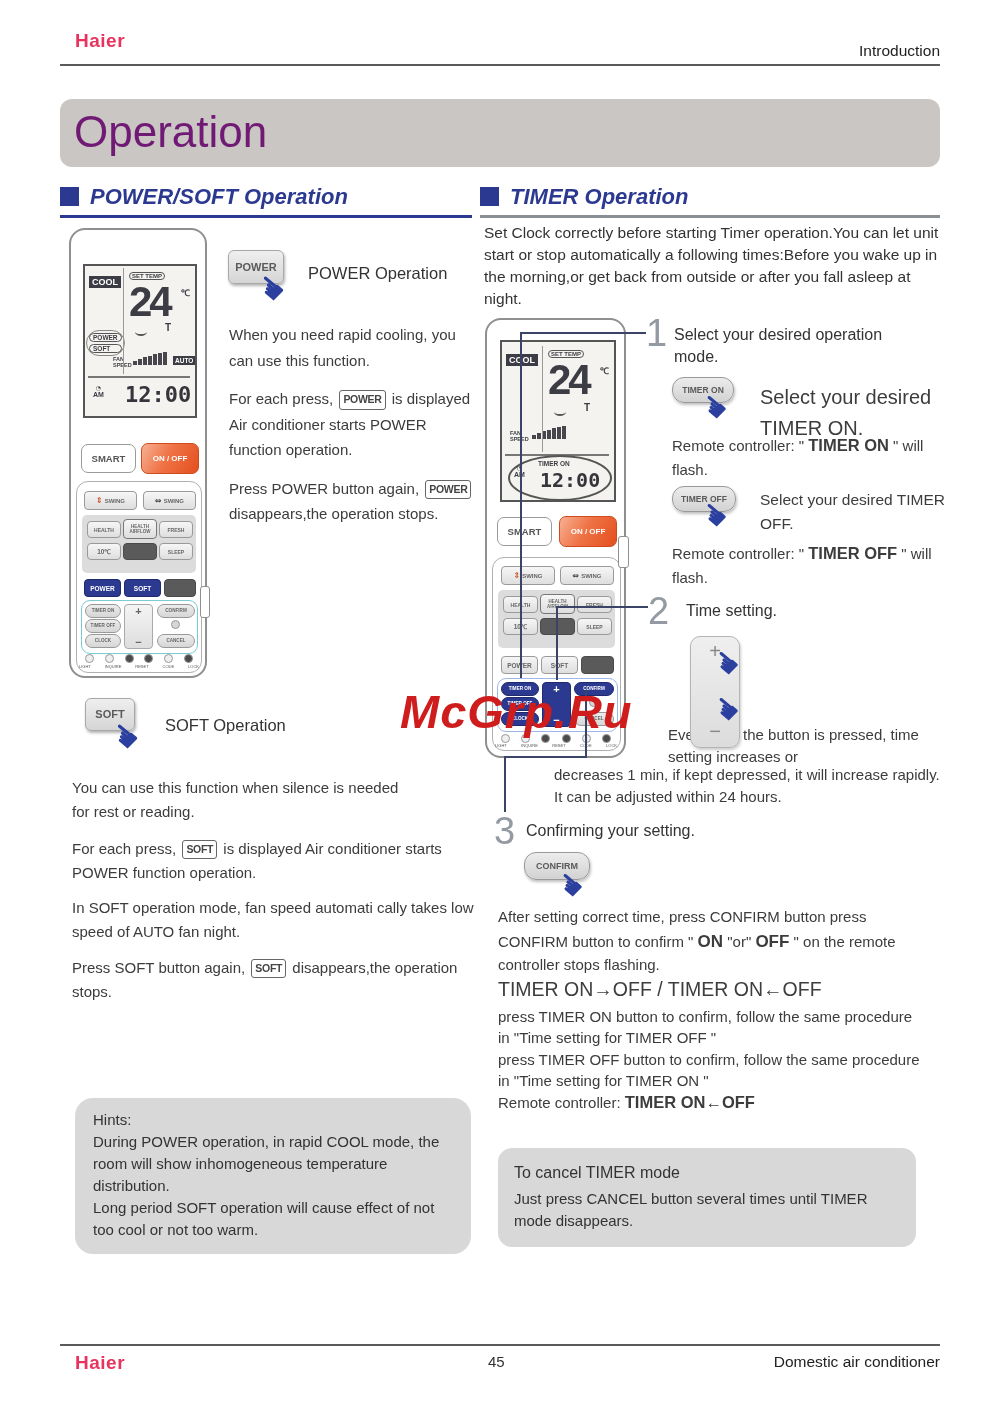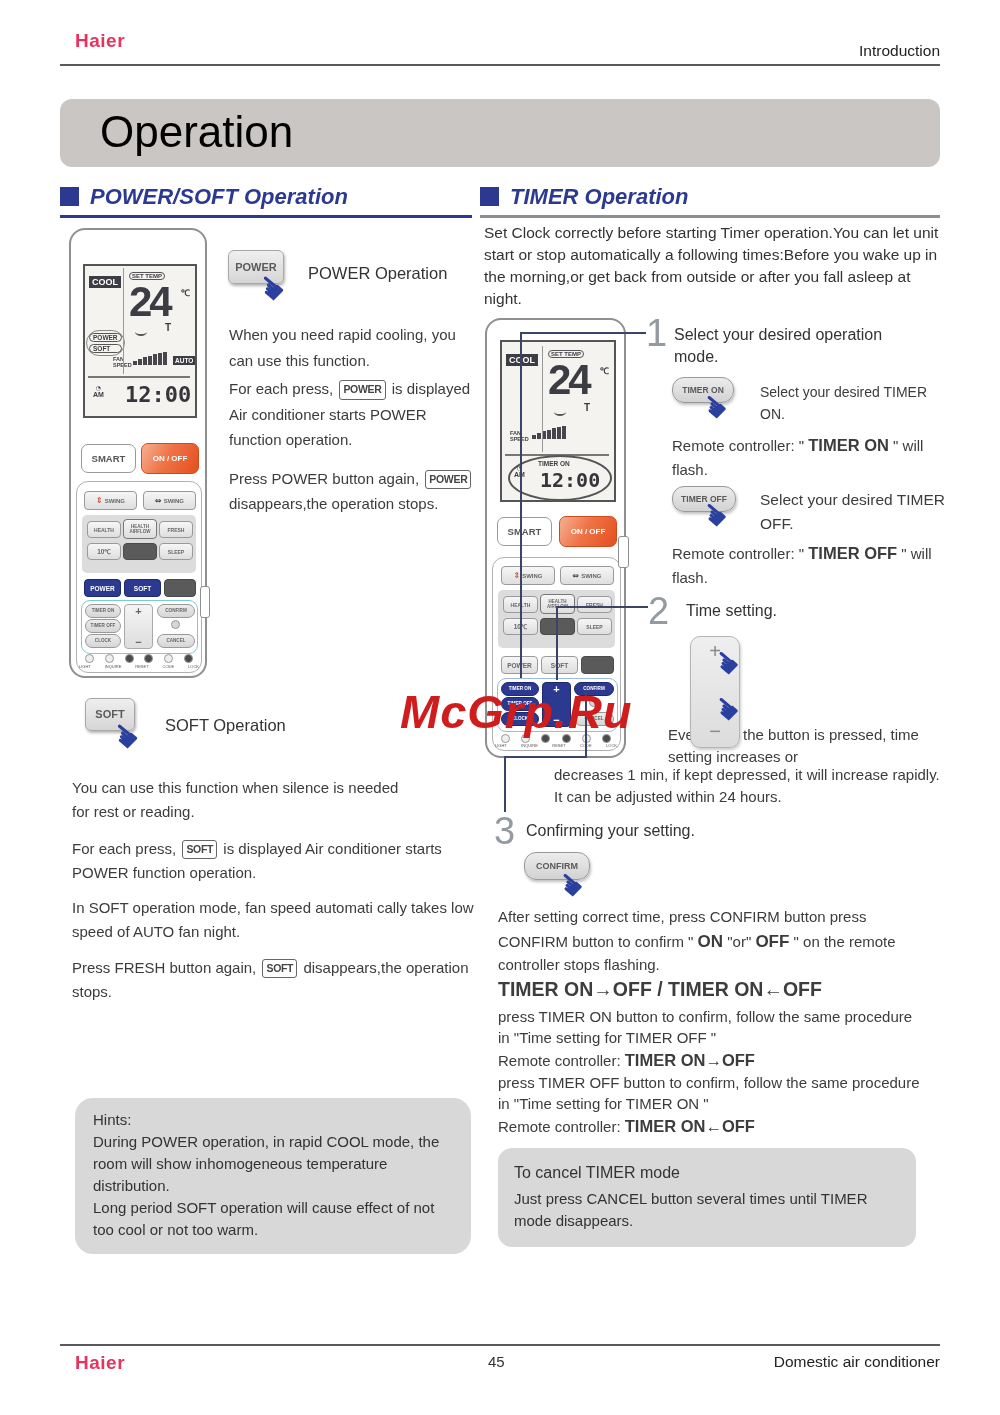--- a/index.html
+++ b/index.html
@@ -44,21 +44,21 @@
 </head>
 <body>
 
 <div class="page">
 
   <div class="abs" style="left:75px;top:30px;font-size:19px;font-weight:bold;color:#e8335e;letter-spacing:.5px;">Haier</div>
   <div class="abs" style="left:60px;top:42px;width:880px;text-align:right;font-size:15.5px;color:#222;">Introduction</div>
   <div class="abs rule" style="left:60px;top:64px;width:880px;height:2px;"></div>
 
   <div class="abs" style="left:60px;top:99px;width:880px;height:68px;background:#c9c6c3;border-radius:12px;">
-    <div style="padding-left:40px;line-height:66px;font-size:44px;color:#000000;">Operation</div>
+    <div style="padding-left:14px;line-height:66px;font-size:44px;color:#701a75;">Operation</div>
   </div>
 
   <div class="abs sq" style="left:60px;top:187px;"></div>
   <div class="abs sechead" style="left:90px;top:184px;">POWER/SOFT Operation</div>
   <div class="abs navyrule" style="left:60px;top:215px;width:412px;height:2.5px;"></div>
 
   <div class="abs sq" style="left:480px;top:187px;"></div>
   <div class="abs sechead" style="left:510px;top:184px;">TIMER Operation</div>
   <div class="abs" style="left:480px;top:215px;width:460px;height:2.5px;background:#8a8f94;"></div>
 
@@ -247,48 +247,48 @@
   <div class="abs line" style="left:556px;top:606px;width:1.5px;height:74px;"></div>
   <div class="abs line" style="left:585px;top:690px;width:1.5px;height:67px;"></div>
   <div class="abs line" style="left:504px;top:756px;width:83px;height:1.5px;"></div>
   <div class="abs line" style="left:504px;top:756px;width:1.5px;height:56px;"></div>
 
   <div class="abs keycap" style="left:228px;top:250px;width:54px;height:32px;font-size:11px;line-height:32px;z-index:3;">POWER</div>
   <span class="abs hand" style="left:256px;top:272px;font-size:32px;z-index:4;">☚</span>
   <div class="abs" style="left:308px;top:264px;font-size:16.5px;color:#333;">POWER Operation</div>
 
   <div class="abs body15" style="left:229px;top:322px;width:254px;">
-    <div style="margin-bottom:3px;">When you need rapid cooling, you can use this function.</div>
+    <div style="margin-bottom:13px;">When you need rapid cooling, you can use this function.</div>
     <div style="margin-bottom:13px;"><span>For each press, </span><span class="key">POWER</span><span> is displayed Air conditioner starts POWER function operation.</span></div>
     <div><span>Press POWER button again, </span><span class="key">POWER</span><span> disappears,the operation stops.</span></div>
   </div>
 
   <div class="abs keycap" style="left:85px;top:698px;width:48px;height:31px;font-size:11px;line-height:31px;z-index:3;">SOFT</div>
   <span class="abs hand" style="left:110px;top:720px;font-size:32px;z-index:4;">☚</span>
   <div class="abs" style="left:165px;top:716px;font-size:16.5px;color:#333;">SOFT Operation</div>
 
   <div class="abs" style="left:72px;top:776px;width:408px;font-size:15px;line-height:1.62;color:#3c3c3c;">
     <div style="margin-bottom:12px;width:330px;">You can use this function when silence is needed for rest or reading.</div>
     <div style="margin-bottom:11px;"><span>For each press, </span><span class="key">SOFT</span><span> is displayed Air conditioner starts POWER function operation.</span></div>
     <div style="margin-bottom:11px;">In SOFT operation mode, fan speed automati cally takes low speed of AUTO fan night.</div>
-    <div><span>Press FRESH button again, </span><span class="key">SOFT</span><span> disappears,the operation stops.</span></div>
+    <div><span>Press SOFT button again, </span><span class="key">SOFT</span><span> disappears,the operation stops.</span></div>
   </div>
 
   <div class="abs graybox" style="left:75px;top:1098px;width:360px;padding:11px 18px 13px;font-size:15px;line-height:1.47;">
     <div>Hints:</div>
     <div>During POWER operation, in rapid COOL mode, the room will show inhomogeneous temperature distribution.</div>
     <div>Long period SOFT operation will cause effect of not too cool or not too warm.</div>
   </div>
 
   <div class="abs stepnum" style="left:646px;top:314px;">1</div>
   <div class="abs" style="left:674px;top:324px;width:252px;font-size:16px;line-height:1.4;color:#333;">Select your desired operation mode.</div>
 
   <div class="abs pill" style="left:672px;top:377px;width:60px;height:24px;font-size:8.5px;line-height:24px;z-index:3;">TIMER ON</div>
   <span class="abs hand" style="left:700px;top:392px;font-size:30px;z-index:4;">☚</span>
-  <div class="abs" style="left:760px;top:382px;width:182px;font-size:14px;line-height:1.55;color:#3c3c3c;">Select your desired TIMER ON.</div>
+  <div class="abs" style="left:760px;top:382px;width:182px;font-size:20px;line-height:1.55;color:#3c3c3c;">Select your desired TIMER ON.</div>
   <div class="abs" style="left:672px;top:432px;width:272px;font-size:15px;line-height:1.6;color:#3c3c3c;">
     <span>Remote controller: " </span><span class="b" style="font-size:16.5px;">TIMER ON</span><span> " will flash.</span>
   </div>
 
   <div class="abs pill" style="left:672px;top:486px;width:62px;height:24px;font-size:8.5px;line-height:24px;z-index:3;">TIMER OFF</div>
   <span class="abs hand" style="left:700px;top:500px;font-size:30px;z-index:4;">☚</span>
   <div class="abs" style="left:760px;top:488px;width:190px;font-size:15.5px;line-height:1.55;color:#3c3c3c;">Select your desired TIMER OFF.</div>
   <div class="abs" style="left:672px;top:540px;width:272px;font-size:15px;line-height:1.6;color:#3c3c3c;">
     <span>Remote controller: " </span><span class="b" style="font-size:16.5px;">TIMER OFF</span><span> " will flash.</span>
   </div>
@@ -309,25 +309,24 @@
   <div class="abs stepnum" style="left:494px;top:812px;">3</div>
   <div class="abs" style="left:526px;top:822px;font-size:16px;color:#333;">Confirming your setting.</div>
 
   <div class="abs pill" style="left:524px;top:852px;width:64px;height:26px;font-size:9px;line-height:26px;z-index:3;">CONFIRM</div>
   <span class="abs hand" style="left:556px;top:870px;font-size:30px;z-index:4;">☚</span>
 
   <div class="abs" style="left:498px;top:906px;width:432px;font-size:15px;line-height:1.5;color:#3c3c3c;">
     <span>After setting correct time, press CONFIRM  button press CONFIRM  button to confirm " </span><span class="b" style="font-size:17px;">ON</span><span> "or" </span><span class="b" style="font-size:17px;">OFF</span><span> " on the remote controller stops flashing.</span>
   </div>
 
-  <div class="abs" style="left:498px;top:978px;font-size:19.5px;font-weight:bold;color:#3d3d3d;">TIMER ON→OFF / TIMER ON←OFF</div>
+  <div class="abs" style="left:498px;top:978px;font-size:19.5px;font-weight:normal;color:#3d3d3d;">TIMER ON→OFF / TIMER ON←OFF</div>
 
   <div class="abs" style="left:498px;top:1006px;width:424px;font-size:15px;line-height:1.42;color:#3c3c3c;">
     <div>press TIMER ON button to confirm, follow the same procedure in "Time setting for TIMER OFF "</div>
-    <div><span>Remote controller:  </span><span class="b" style="font-size:16.5px;">TIMER ON→OFF</span></div>
     <div>press TIMER OFF button to confirm, follow the same procedure in "Time setting for TIMER ON "</div>
     <div><span>Remote controller: </span><span class="b" style="font-size:16.5px;">TIMER ON←OFF</span></div>
   </div>
 
   <div class="abs graybox" style="left:498px;top:1148px;width:386px;padding:13px 16px 15px;font-size:15px;line-height:1.45;border-radius:14px;">
     <div style="font-size:16px;margin-bottom:4px;">To cancel TIMER mode</div>
     <div>Just press CANCEL button several times until TIMER mode disappears.</div>
   </div>
 
   <div class="abs" style="left:400px;top:684px;font-size:47px;font-weight:bold;font-style:italic;color:#cf1d1d;letter-spacing:1px;z-index:50;">McGrp.Ru</div>

